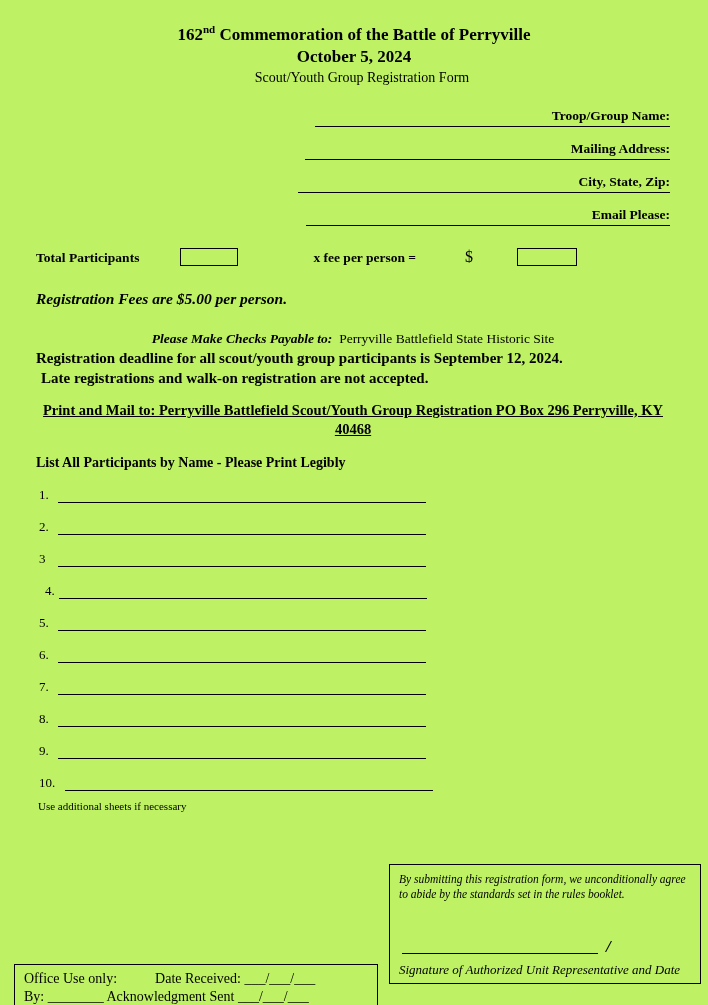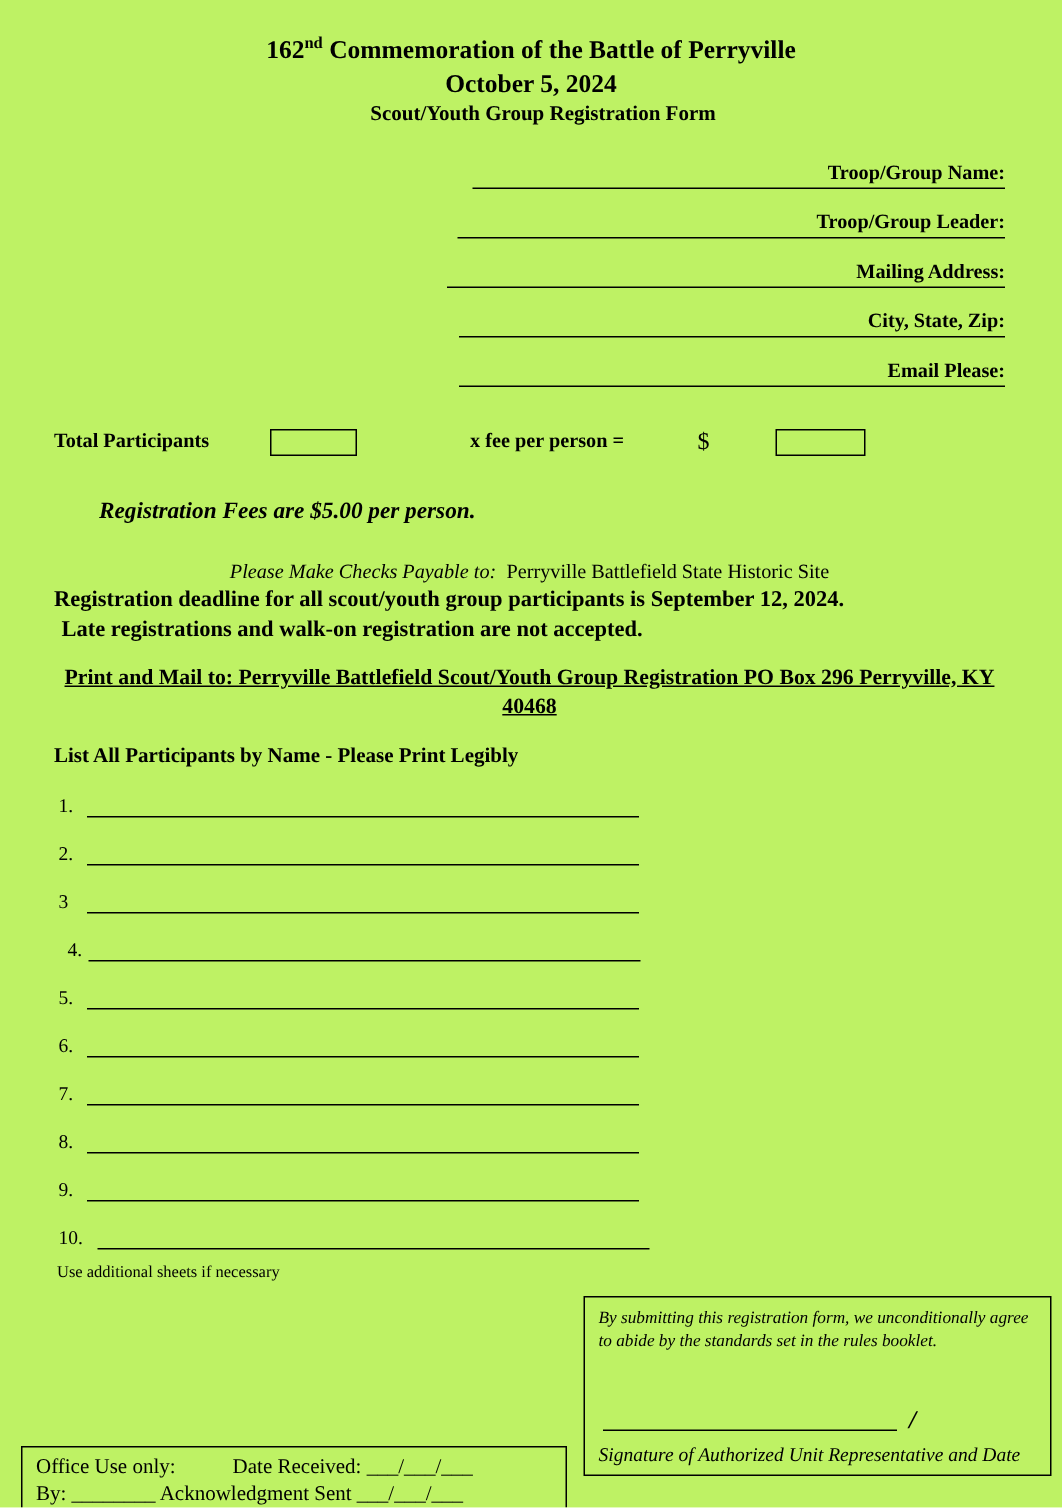--- a/index.html
+++ b/index.html
@@ -11,46 +11,46 @@
     height: 1005px;
     margin: 0 auto;
     background: #bef264;
     overflow: hidden;
   }
   
   .header { text-align: center; padding-top: 18px; }
   .title-line1 { font-size: 17px; font-weight: bold; line-height: 23px; }
   .title-line1 sup { font-size: 11px; }
   .title-line2 { font-size: 17px; font-weight: bold; line-height: 22px; }
-  .title-line3 { font-size: 14px; font-weight: bold; line-height: 20px; padding-left: 16px; }
+  .title-line3 { font-size: 14px; font-weight: normal; line-height: 20px; padding-left: 16px; }
 
   
   .content { padding: 0 38px 0 36px; }
 
   .field-row { display: flex; align-items: flex-end; margin-top: 14px; height: 19px; flex-direction: column; }
   .field-label { font-weight: bold; font-size: 13.5px; white-space: nowrap; }
   .field-line { border-bottom: 1.4px solid #000; height: 16px; }
   .field-row:nth-of-type(1) .field-line { width: 355px; margin-left: 16px; }
   .field-row:nth-of-type(2) .field-line { width: 365px; margin-left: 26px; }
   .field-row:nth-of-type(3) .field-line { width: 372px; margin-left: 4px; }
   .field-row:nth-of-type(4) .field-line { width: 364px; margin-left: 11px; }
   .field-row:nth-of-type(5) .field-line { width: 364px; margin-left: 14px; }
   .field-row:nth-of-type(1) { margin-top: 20px; }
 
-  .tp-row { display: flex; align-items: flex-start; margin-top: 28px; height: 22px; gap: 37px; }
+  .tp-row { display: flex; align-items: flex-end; margin-top: 18px; height: 22px; gap: 37px; }
   .tp-label { font-weight: bold; font-size: 13.5px; }
   .tp-box1 { width: 58px; height: 18px; border: 1.6px solid #000; margin-left: 4px; }
   .fee-label { font-weight: bold; font-size: 13.5px; margin-left: 38px; }
   .dollar { font-size: 16px; margin-left: 12px; }
   .tp-box2 { width: 60px; height: 18px; border: 1.6px solid #000; margin-left: 7px; }
 
-  .fees-note { margin-top: 24px; font-size: 15.5px; font-weight: bold; font-style: italic; margin-left: 30px; }
+  .fees-note { margin-top: 24px; font-size: 15.5px; font-weight: bold; font-style: italic; }
 
   .checks-line { margin-top: 23px; text-align: center; font-size: 13.5px; }
-  .checks-label { font-weight: normal; font-style: italic; }
+  .checks-label { font-weight: bold; font-style: italic; }
   .checks-value { font-weight: normal; margin-top: 36px; }
 
   .deadline-line1 { margin-top: 1px; font-size: 15px; font-weight: bold; line-height: 20px; }
   .deadline-line2 { font-size: 15px; font-weight: bold; line-height: 20px; padding-left: 5px; }
 
   .mailto { margin-top: 13px; text-align: center; font-size: 14.5px; font-weight: bold; line-height: 19px; }
   .mailto span { text-decoration: underline; font-family: Liberation Serif, serif; }
 
   .list-heading { margin-top: 16px; font-size: 14px; font-weight: bold; }
 
@@ -101,24 +101,20 @@
     <div class="title-line3">Scout/Youth Group Registration Form</div>
   </div>
 
   <div class="content">
 
     <div class="field-row">
       <span class="field-label">Troop/Group Name:</span>
       <span class="field-line"></span>
     </div>
     <div class="field-row">
-      <span class="field-label">Troop/Group Leader:</span>
-      <span class="field-line"></span>
-    </div>
-    <div class="field-row">
       <span class="field-label">Mailing Address:</span>
       <span class="field-line"></span>
     </div>
     <div class="field-row">
       <span class="field-label">City, State, Zip:</span>
       <span class="field-line"></span>
     </div>
     <div class="field-row">
       <span class="field-label">Email Please:</span>
       <span class="field-line"></span>

